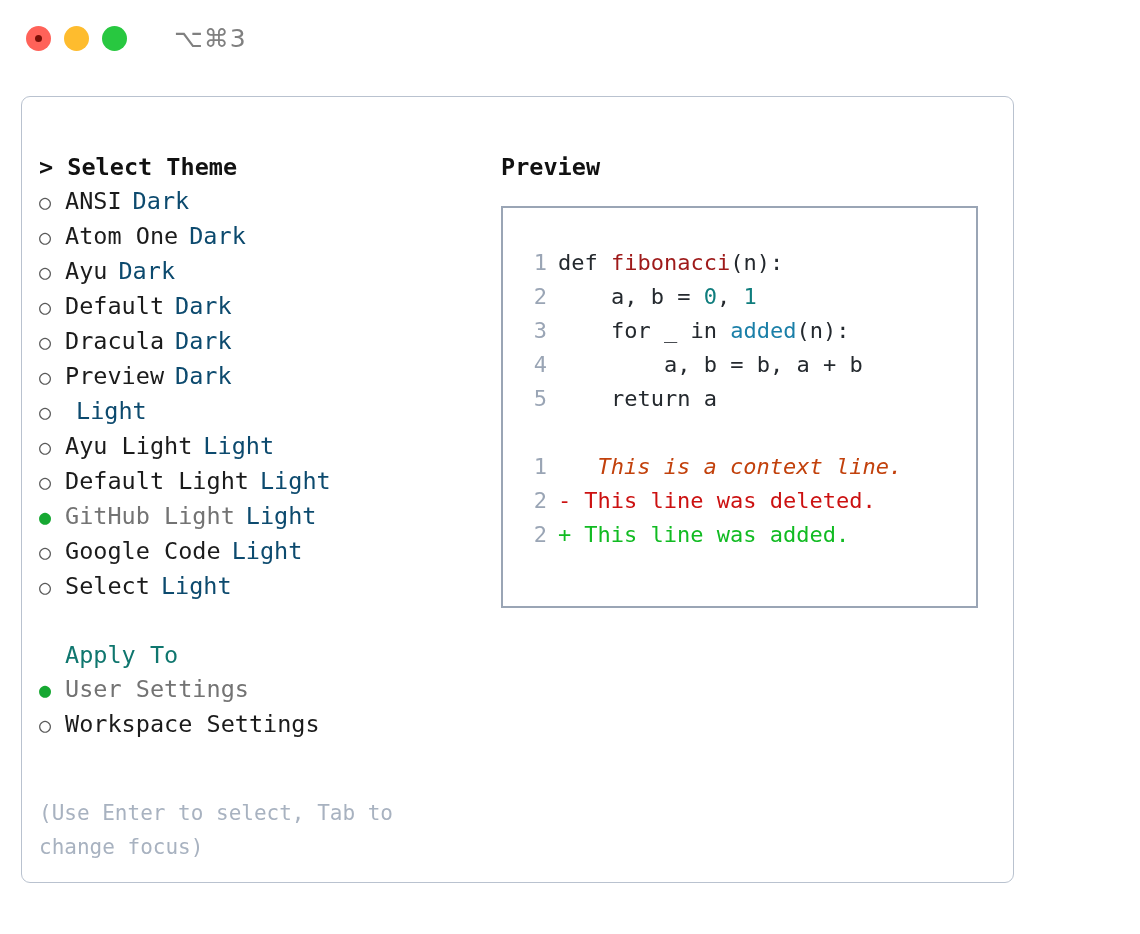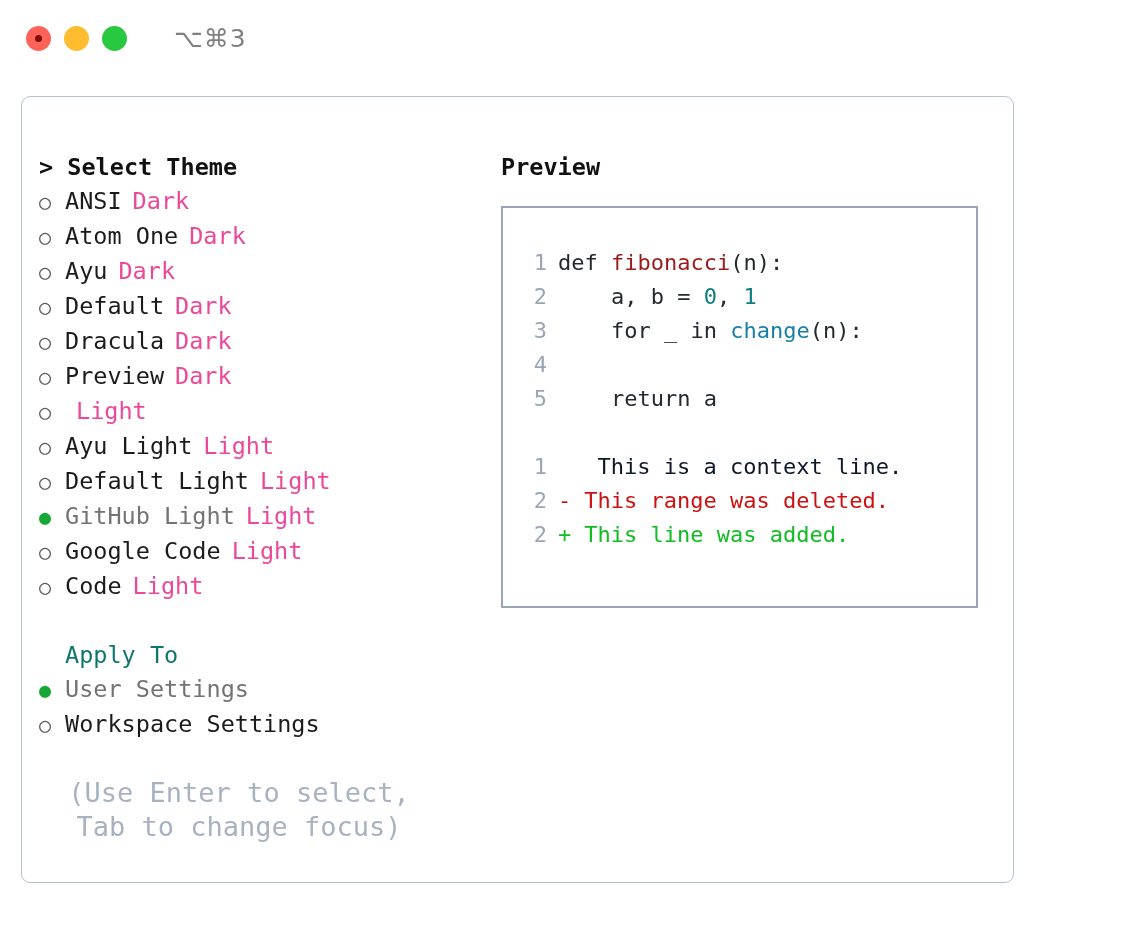--- a/index.html
+++ b/index.html
@@ -122,43 +122,42 @@
     color: #16a832;
     font-size: 20px;
   }
   .opt-label {
     color: #1b1b1b;
   }
   .opt-row.selected .opt-label {
     color: #737373;
   }
   .opt-badge {
-    color: #ec4899;
+    color: #0c4a6e;
     margin-left: 11px;
   }
 
   .spacer-line {
     height: 34px;
   }
 
   .subsection-title {
     font-size: 23.5px;
     line-height: 34px;
     color: #0f766e;
     padding-left: 26px;
     white-space: pre;
   }
 
   .hint {
-    margin-top: 34px;
-    font-size: 27px;
+    margin-top: 54px;
+    font-size: 21px;
     line-height: 34px;
     color: #a8b2c0;
     width: 400px;
-    text-align: center;
   }
 
   
   .right-col {
     position: absolute;
     left: 479px;
     top: 53px;
     width: 490px;
   }
   .preview-title {
@@ -199,21 +198,21 @@
   .tok-call { color: #1a7fa8; }
 
   .diff-gap { height: 34px; }
 
   .diff-sign {
     width: 13px;
     flex: 0 0 13px;
     display: inline-block;
   }
   .diff-context .code-text,
-  .diff-context .diff-sign { color: #0f172a; }
+  .diff-context .diff-sign { color: #c2410c; font-style: italic; }
   .diff-del .code-text,
   .diff-del .diff-sign     { color: #cc1111; }
   .diff-add .code-text,
   .diff-add .diff-sign     { color: #11bb22; }
 </style>
 </head>
 <body>
 
 <div class="window">
 
@@ -237,49 +236,49 @@
             <div class="opt-row"><span class="opt-marker">○</span><span class="opt-label">Atom One</span><span class="opt-badge">Dark</span></div>
             <div class="opt-row"><span class="opt-marker">○</span><span class="opt-label">Ayu</span><span class="opt-badge">Dark</span></div>
             <div class="opt-row"><span class="opt-marker">○</span><span class="opt-label">Default</span><span class="opt-badge">Dark</span></div>
             <div class="opt-row"><span class="opt-marker">○</span><span class="opt-label">Dracula</span><span class="opt-badge">Dark</span></div>
             <div class="opt-row"><span class="opt-marker">○</span><span class="opt-label">Preview</span><span class="opt-badge">Dark</span></div>
             <div class="opt-row"><span class="opt-marker">○</span><span class="opt-badge">Light</span></div>
             <div class="opt-row"><span class="opt-marker">○</span><span class="opt-label">Ayu Light</span><span class="opt-badge">Light</span></div>
             <div class="opt-row"><span class="opt-marker">○</span><span class="opt-label">Default Light</span><span class="opt-badge">Light</span></div>
             <div class="opt-row selected"><span class="opt-marker">●</span><span class="opt-label">GitHub Light</span><span class="opt-badge">Light</span></div>
             <div class="opt-row"><span class="opt-marker">○</span><span class="opt-label">Google Code</span><span class="opt-badge">Light</span></div>
-            <div class="opt-row"><span class="opt-marker">○</span><span class="opt-label">Code</span><span class="opt-badge">Light</span></div>
+            <div class="opt-row"><span class="opt-marker">○</span><span class="opt-label">Select</span><span class="opt-badge">Light</span></div>
           </div>
 
         <div class="spacer-line"></div>
 
         <div class="subsection-title">Apply To</div>
 
         <div id="apply-list">
             <div class="opt-row selected"><span class="opt-marker">●</span><span class="opt-label">User Settings</span></div>
             <div class="opt-row"><span class="opt-marker">○</span><span class="opt-label">Workspace Settings</span></div>
           </div>
 
         <div class="hint">(Use Enter to select, Tab to change focus)</div>
       </div>
 
       <div class="right-col">
         <div class="preview-title">Preview</div>
         <div class="preview-box">
           <div id="code-block">
               <div class="code-line"><span class="gutter">1</span><span><span class="code-text">def </span><span class="code-text tok-fn">fibonacci</span><span class="code-text">(n):</span></span></div>
               <div class="code-line"><span class="gutter">2</span><span><span class="code-text">    a, b = </span><span class="code-text tok-num">0</span><span class="code-text">, </span><span class="code-text tok-num">1</span></span></div>
-              <div class="code-line"><span class="gutter">3</span><span><span class="code-text">    for _ in </span><span class="code-text tok-call">change</span><span class="code-text">(n):</span></span></div>
-              <div class="code-line"><span class="gutter">4</span></div>
+              <div class="code-line"><span class="gutter">3</span><span><span class="code-text">    for _ in </span><span class="code-text tok-call">added</span><span class="code-text">(n):</span></span></div>
+              <div class="code-line"><span class="gutter">4</span><span><span class="code-text">        a, b = b, a + b</span></span></div>
               <div class="code-line"><span class="gutter">5</span><span><span class="code-text">    return a</span></span></div>
             </div>
           <div class="diff-gap"></div>
           <div id="diff-block">
               <div class="code-line diff-context"><span class="gutter">1</span><span class="diff-sign"> </span><span class="code-text">  This is a context line.</span></div>
-              <div class="code-line diff-del"><span class="gutter">2</span><span class="diff-sign">-</span><span class="code-text"> This range was deleted.</span></div>
+              <div class="code-line diff-del"><span class="gutter">2</span><span class="diff-sign">-</span><span class="code-text"> This line was deleted.</span></div>
               <div class="code-line diff-add"><span class="gutter">2</span><span class="diff-sign">+</span><span class="code-text"> This line was added.</span></div>
             </div>
         </div>
       </div>
 
     </div>
   </div>
 
 </div>
 

